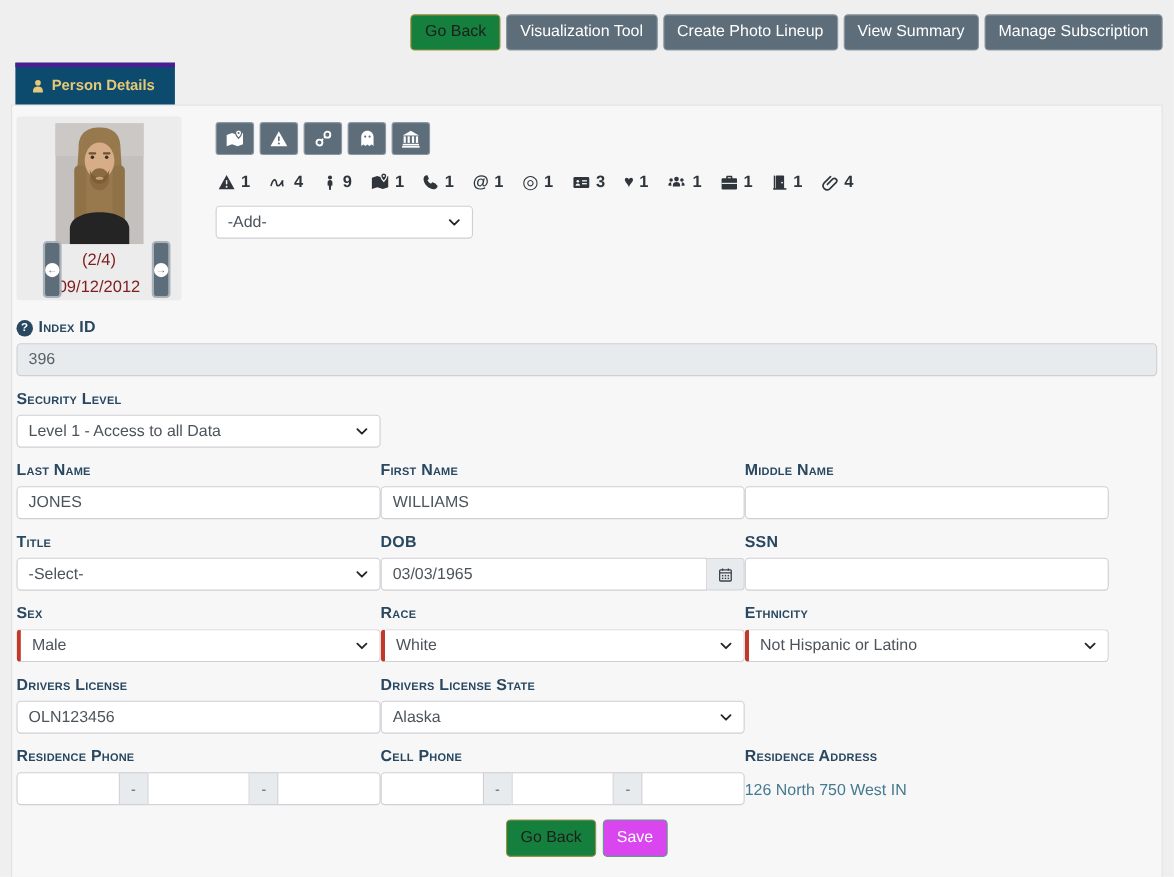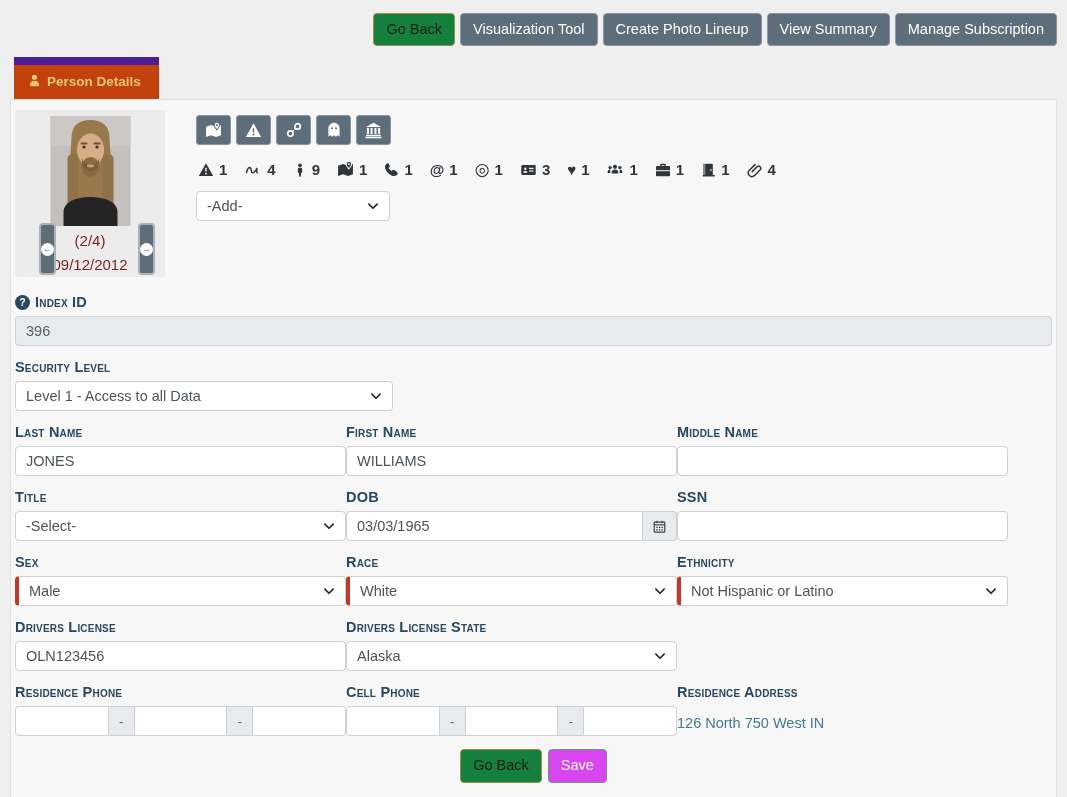--- a/index.html
+++ b/index.html
@@ -10,23 +10,23 @@
   }
   
   .toolbar { display:flex; justify-content:flex-end; gap:5px; padding:13px 10px 0 0; }
   .btn { border-radius:4px; font-size:14.5px; padding:7px 12px; cursor:pointer; border:1px solid transparent; line-height:1.2; }
   .btn-slate { background:#5d6d79; color:#fff; border-color:#8a97a1;text-align:center; }
   .btn-gold  { background:#15803d; color:#1d1d1d; border-color:#a08f40; }
   .btn-green { background:#d946ef; color:#fff; border-color:#5f9c80; }
   
   .tabrow { margin:11px 0 0 14px; display:flex; }
   .tab {
-    background:#c2410c; border-top:8px solid #4c1d95; color:#e6c877;
+    background:#0c4a6e; border-top:4px solid #4c1d95; color:#e6c877;
     font-weight:bold; font-size:13.5px; padding:9px 18px 10px 14px;
-    display:inline-flex; align-items:flex-start; gap:6px; cursor:pointer;
+    display:inline-flex; align-items:flex-end; gap:6px; cursor:pointer;
   }
   
   .panel {
     margin:0 10px; background:#f7f7f8; border:1px solid #e1e1e3;
     height:706px; padding:10px 4px 0 4px;
   }
   .top-section { display:flex; align-items:flex-start; }
   
   .photo-card {
     width:150px; height:167px; background:#ececec; border-radius:3px;
@@ -77,21 +77,21 @@
     background:#fff; padding:0 10px; font-size:14.5px; color:#4c545b;
     display:flex; align-items:center; font-family:inherit;
   }
   input.input { outline:none; }
   .input.disabled { background:#e8ebee; color:#55606a; }
   .sel { justify-content:space-between; cursor:pointer; gap:8px; }
   .sel .chev { flex:none; }
   .sel.required { border-left:4px solid #c0392b; }
   .row3 { display:grid; grid-template-columns:331px 331px 331px; margin-bottom:13px; }
   .mb { margin-bottom:13px; }
-  .w331 { width:378px; }
+  .w331 { width:331px; }
   
   .igroup { display:flex; }
   .igroup .input { border-radius:4px 0 0 4px; flex:1; }
   .iaddon {
     width:34px; background:#e8ebee; border:1px solid #cfcfd4; border-left:none;
     border-radius:0 4px 4px 0; display:flex; align-items:center; justify-content:center;
     color:#3c434a; cursor:pointer;
   }
   
   .pgroup { display:flex; }
@@ -290,21 +290,21 @@
         </div>
         <div class="counter">
           <svg width="16" height="16" viewBox="0 0 16 16" fill="none" stroke="#2f353b" stroke-width="1.5" stroke-linecap="round">
               <path d="M5.2 9.6l4.9-4.9a2.2 2.2 0 0 1 3.1 3.1l-5.9 5.9a3.7 3.7 0 0 1-5.2-5.2L8 2.6"></path>
             </svg>
           <span class="cnum">4</span>
         </div>
       </div>
 
       <div class="add-row">
-        <div class="input sel w331" style="width:194px;">
+        <div class="input sel w331" style="width:234px;">
           <span>-Add-</span>
           <svg class="chev" width="12" height="12" viewBox="0 0 16 16">
               <path fill="none" stroke="#212529" stroke-width="2.2" stroke-linecap="round" stroke-linejoin="round" d="M2.5 5.5 8 11l5.5-5.5"></path>
             </svg>
         </div>
       </div>
     </div>
   </div>
 
   <div class="form-area">

